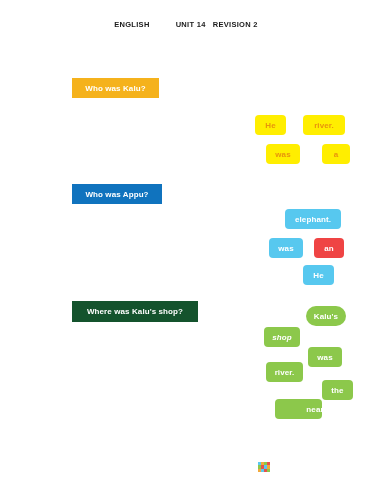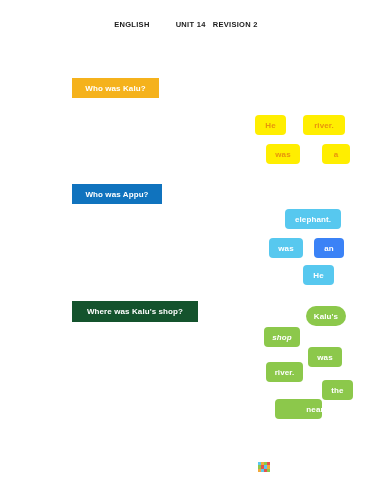--- a/index.html
+++ b/index.html
@@ -114,21 +114,21 @@
   <div id="dynamic-layer">
       <div class="prompt" style="left: 28px; top: 78px; width: 87px; height: 20px; background: rgb(245, 178, 28);">Who was Kalu?</div>
       <div class="prompt" style="left: 28px; top: 184px; width: 90px; height: 20px; background: rgb(16, 115, 190);">Who was Appu?</div>
       <div class="prompt" style="left: 28px; top: 301px; width: 126px; height: 21px; background: #14532d;">Where was Kalu's shop?</div>
       <div class="tile" style="left: 255px; top: 115px; width: 31px; height: 20px; background: rgb(255, 238, 0); color: rgb(232, 148, 12);">He</div>
       <div class="tile" style="left: 303px; top: 115px; width: 42px; height: 20px; background: rgb(255, 238, 0); color: rgb(232, 148, 12);">river.</div>
       <div class="tile" style="left: 266px; top: 144px; width: 34px; height: 20px; background: rgb(255, 238, 0); color: rgb(232, 148, 12);">was</div>
       <div class="tile" style="left: 322px; top: 144px; width: 28px; height: 20px; background: rgb(255, 238, 0); color: rgb(232, 148, 12);">a</div>
       <div class="tile" style="left: 285px; top: 209px; width: 56px; height: 20px; background: rgb(87, 200, 239); color: rgb(255, 255, 255);">elephant.</div>
       <div class="tile" style="left: 269px; top: 238px; width: 34px; height: 20px; background: rgb(87, 200, 239); color: rgb(255, 255, 255);">was</div>
-      <div class="tile" style="left: 314px; top: 238px; width: 30px; height: 20px; background: #3b82f6; color: rgb(255, 255, 255);">an</div>
+      <div class="tile" style="left: 314px; top: 238px; width: 30px; height: 20px; background: #ef4444; color: rgb(255, 255, 255);">an</div>
       <div class="tile" style="left: 303px; top: 265px; width: 31px; height: 20px; background: rgb(87, 200, 239); color: rgb(255, 255, 255);">He</div>
       <div class="tile" style="left: 306px; top: 306px; width: 40px; height: 20px; background: rgb(140, 200, 75); color: rgb(255, 255, 255); border-radius: 10px;">Kalu's</div>
       <div class="tile" style="left: 264px; top: 327px; width: 36px; height: 20px; background: rgb(140, 200, 75); color: rgb(255, 255, 255); font-style: italic;">shop</div>
       <div class="tile" style="left: 308px; top: 347px; width: 34px; height: 20px; background: rgb(140, 200, 75); color: rgb(255, 255, 255);">was</div>
       <div class="tile" style="left: 266px; top: 362px; width: 37px; height: 20px; background: rgb(140, 200, 75); color: rgb(255, 255, 255);">river.</div>
       <div class="tile" style="left: 322px; top: 380px; width: 31px; height: 20px; background: rgb(140, 200, 75); color: rgb(255, 255, 255);">the</div>
       <div class="tile" style="left: 275px; top: 399px; width: 35px; height: 20px; background: rgb(140, 200, 75); color: rgb(255, 255, 255); padding-left: 40px;">near</div>
     </div>
 
   <div class="footer-logo">

